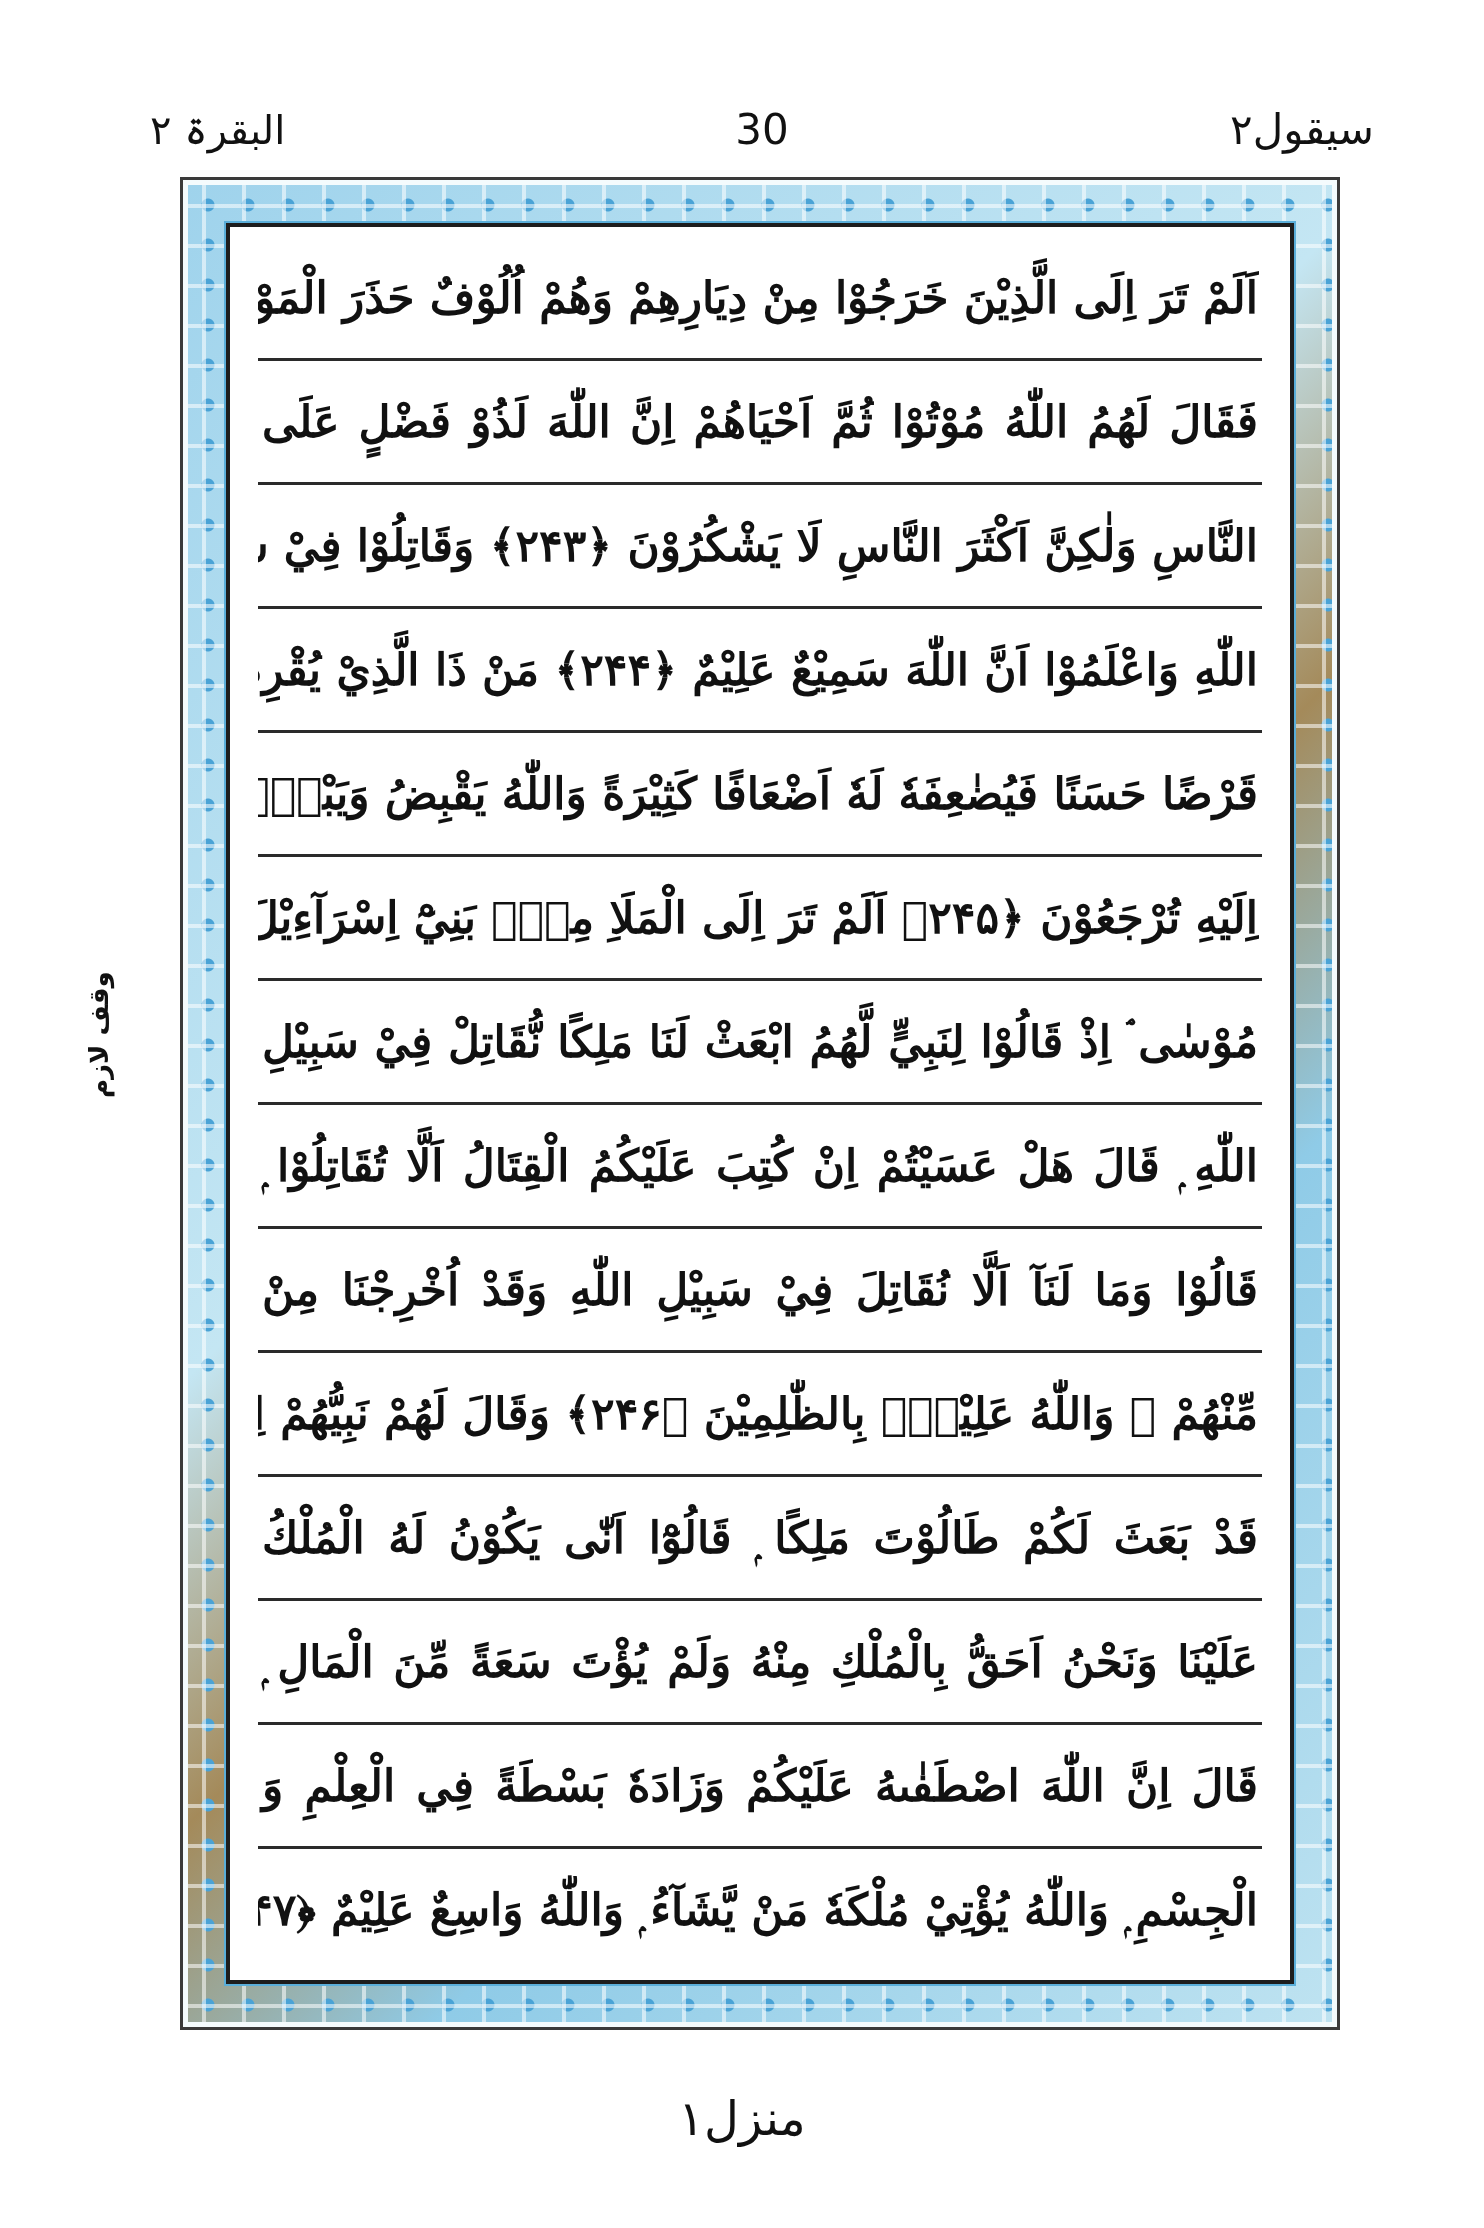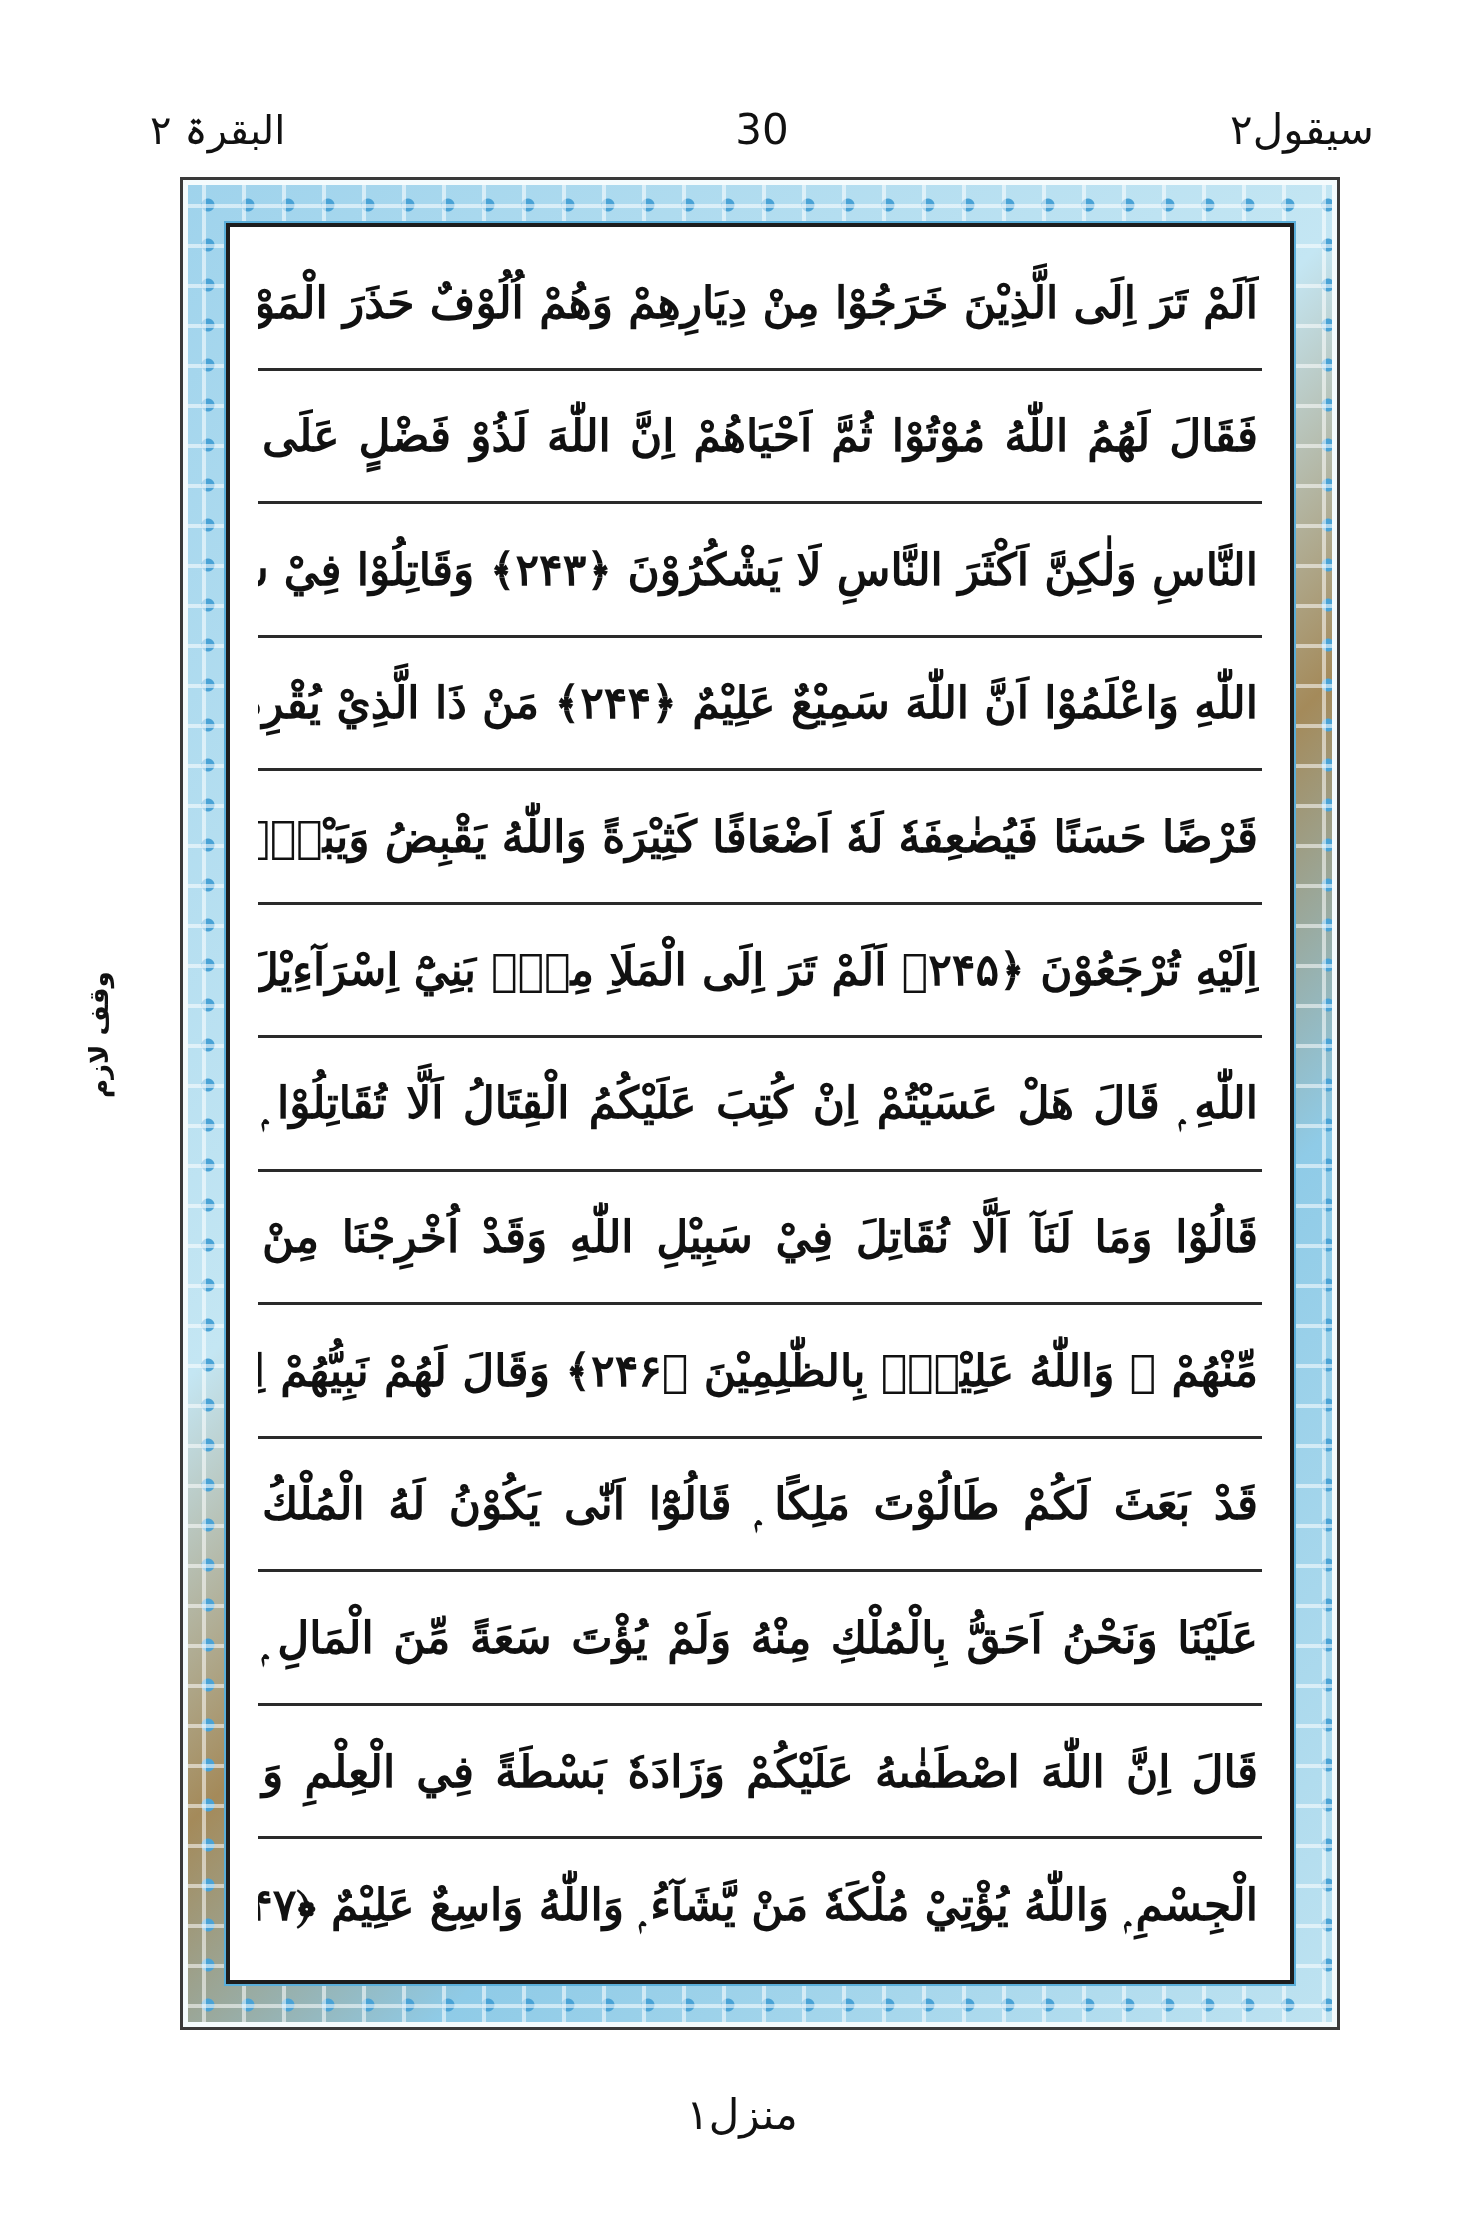--- a/index.html
+++ b/index.html
@@ -47,21 +47,21 @@
     border-bottom: 3px solid #2a2a2a; box-sizing: border-box;
     font-family: "DejaVu Serif", serif; font-size: 44px; font-weight: bold;
     white-space: nowrap; text-align: justify; text-align-last: justify;
     padding: 0 4px; overflow: hidden;
   }
   .line:last-child { border-bottom: none; }
   .line-text { width: 100%; display: block; text-align: justify; text-align-last: justify; }
 
   .footer {
     position: absolute; left: 0; right: 0; top: 2090px; text-align: center;
-    font-size: 42px; direction: rtl;
+    font-size: 48px; direction: rtl;
   }
 </style>
 </head>
 <body>
 
 <div class="header">
   <span class="hdr-right">سیقول۲</span>
   <span class="hdr-center">30</span>
   <span class="hdr-left">البقرۃ ۲</span>
 </div>
@@ -84,20 +84,23 @@
       <div class="line">
           <span class="line-text">اللّٰهِ وَاعْلَمُوْا اَنَّ اللّٰهَ سَمِيْعٌ عَلِيْمٌ ﴿۲۴۴﴾ مَنْ ذَا الَّذِيْ يُقْرِضُ اللّٰهَ</span>
         </div>
       <div class="line">
           <span class="line-text">قَرْضًا حَسَنًا فَيُضٰعِفَهٗ لَهٗ اَضْعَافًا كَثِيْرَةً وَاللّٰهُ يَقْبِضُ وَيَبْصُۜطُ وَ</span>
         </div>
       <div class="line">
           <span class="line-text">اِلَيْهِ تُرْجَعُوْنَ ﴿۲۴۵﴾ اَلَمْ تَرَ اِلَى الْمَلَاِ مِنْۢ بَنِيْٓ اِسْرَآءِيْلَ مِنْۢ بَعْدِ</span>
         </div>
       <div class="line">
+          <span class="line-text">مُوْسٰى ۘ اِذْ قَالُوْا لِنَبِيٍّ لَّهُمُ ابْعَثْ لَنَا مَلِكًا نُّقَاتِلْ فِيْ سَبِيْلِ</span>
+        </div>
+      <div class="line">
           <span class="line-text">اللّٰهِ ۭ قَالَ هَلْ عَسَيْتُمْ اِنْ كُتِبَ عَلَيْكُمُ الْقِتَالُ اَلَّا تُقَاتِلُوْا ۭ</span>
         </div>
       <div class="line">
           <span class="line-text">قَالُوْا وَمَا لَنَآ اَلَّا نُقَاتِلَ فِيْ سَبِيْلِ اللّٰهِ وَقَدْ اُخْرِجْنَا مِنْ</span>
         </div>
       <div class="line">
           <span class="line-text">مِّنْهُمْ ۭ وَاللّٰهُ عَلِيْمٌۢ بِالظّٰلِمِيْنَ ﴿۲۴۶﴾ وَقَالَ لَهُمْ نَبِيُّهُمْ اِنَّ اللّٰهَ</span>
         </div>
       <div class="line">
           <span class="line-text">قَدْ بَعَثَ لَكُمْ طَالُوْتَ مَلِكًا ۭ قَالُوْٓا اَنّٰى يَكُوْنُ لَهُ الْمُلْكُ</span>

